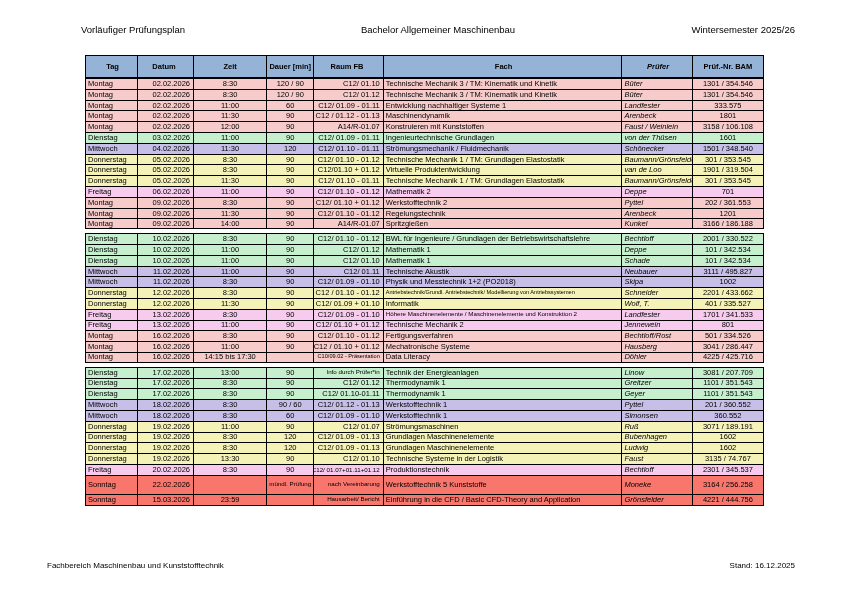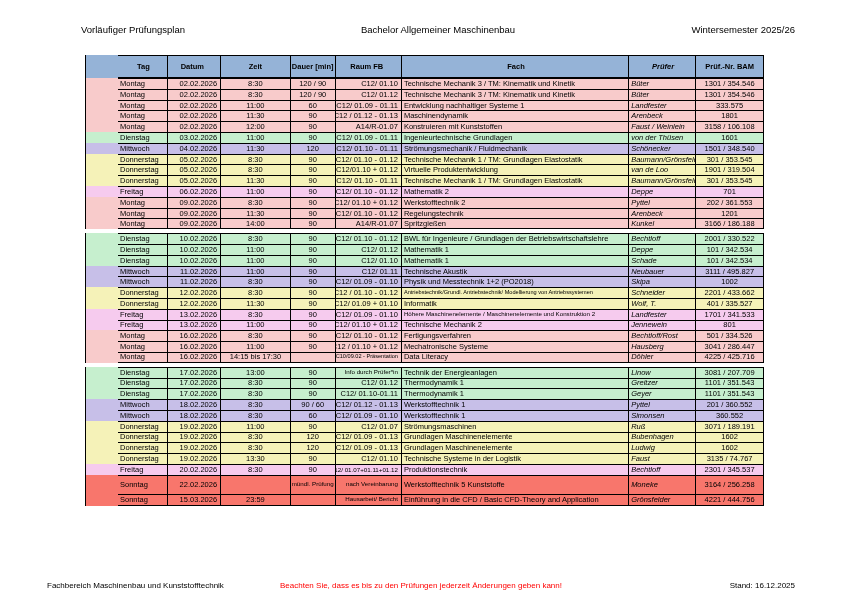--- a/index.html
+++ b/index.html
@@ -12,21 +12,21 @@
   .titlebar {
     position:absolute; top:24px; left:47px; right:47px;
     display:flex; align-items:baseline; font-size:9.5px;margin-left:34px;
   }
   .titlebar .t-left  { flex:1; text-align:left; }
   .titlebar .t-center{ flex:1.4; text-align:center; }
   .titlebar .t-right { flex:1; text-align:right; }
 
   .sched { position:absolute; top:55px; left:85px; width:679px; }
 
-  .row { display:flex; border-left:1px solid #000; height:10.8px;padding-left:32px; }
+  .row { display:flex; border-left:1px solid #000; height:10.8px; }
   .cell {
     border-right:1px solid #000; border-top:1px solid #000;
     display:flex; align-items:center; overflow:hidden;
     font-size:7.5px; line-height:1.05; white-space:nowrap;
   }
   .section-end .cell { border-bottom:1px solid #000; }
   .gap { height:4px; }
 
   .header-row { height:23px; }
   .header-row .cell {
@@ -44,21 +44,21 @@
   .col-pruefnr { width:74px;  justify-content:center; text-align:center; }
 
   .sm { font-size:6.2px; }
   .xs { font-size:5.6px; }
   .wrap { white-space:normal; text-align:center; }
 
   .footer {
     position:absolute; top:561px; left:47px; right:47px;
     display:flex; align-items:baseline; font-size:8px;
   }
-  .footer .f-left  { flex:1.1; text-align:left;margin-top:20px; }
+  .footer .f-left  { flex:1.1; text-align:left; }
   .footer .f-center{ flex:1.6; text-align:center; color:#ff0000; }
   .footer .f-right { flex:1.1; text-align:right; }
 </style>
 </head>
 <body>
 
 <div class="page">
 
   <div class="titlebar">
     <span class="t-left">Vorläufiger Prüfungsplan</span>
@@ -458,17 +458,16 @@
           <div class="cell col-raum sm">Hausarbeit/ Bericht</div>
           <div class="cell col-fach">Einführung in die CFD / Basic CFD-Theory and Application</div>
           <div class="cell col-pruefer">Grönsfelder</div>
           <div class="cell col-pruefnr">4221 / 444.756</div>
         </div>
       </div>
   </div>
 
   <div class="footer">
     <span class="f-left">Fachbereich Maschinenbau und Kunststofftechnik</span>
-    <span class="f-center">Beachten Sie, dass es bis zu den Prüfungen jederzeit Änderungen geben kann!</span>
     <span class="f-right">Stand: 16.12.2025</span>
   </div>
 
 </div>
 
 </body></html>

